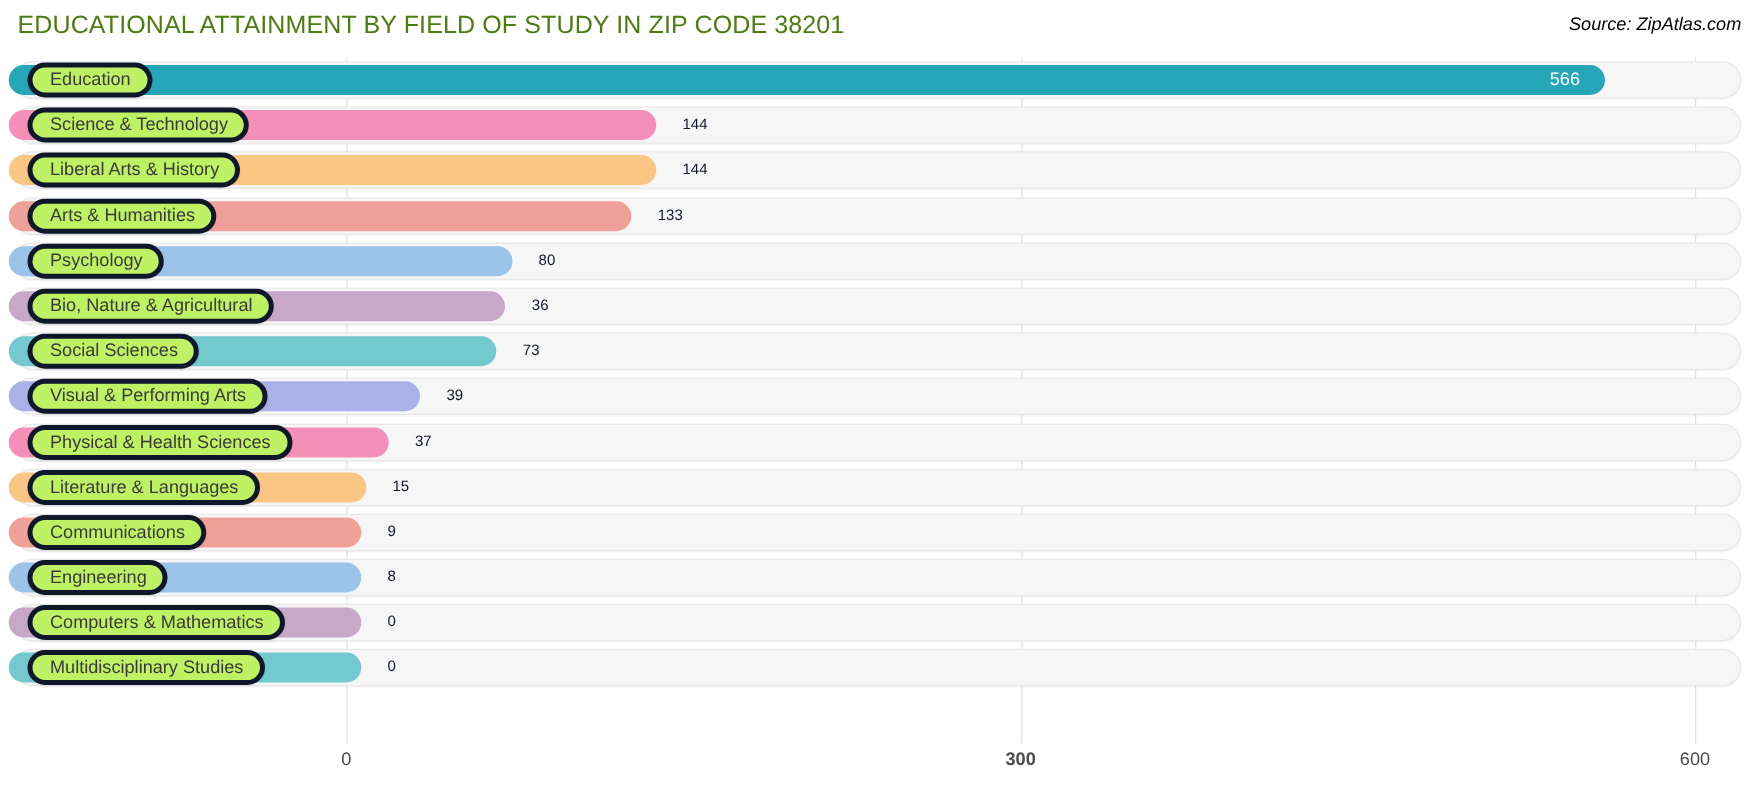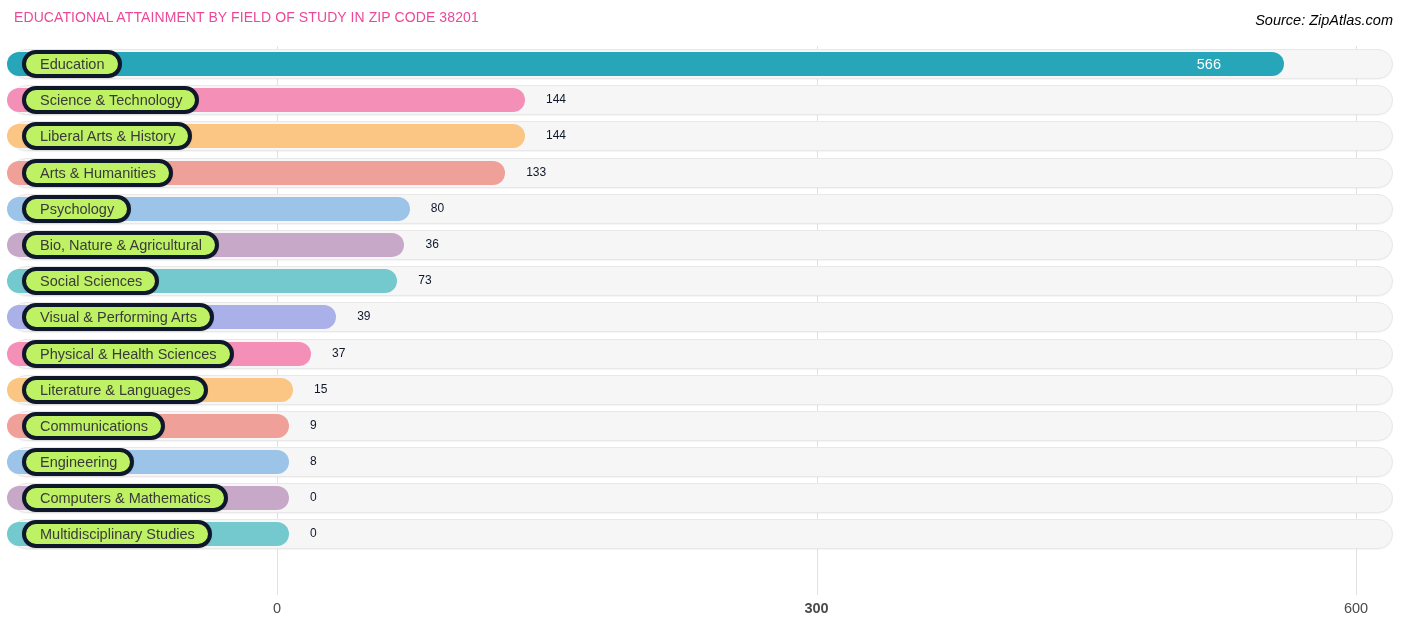--- a/index.html
+++ b/index.html
@@ -18,23 +18,23 @@
 
   
   .header {
     position: relative;
     height: 46px;
   }
   .chart-title {
     position: absolute;
     left: 14px;
     top: 9px;
-    font-size: 14px;
+    font-size: 20px;
     letter-spacing: 0.1px;
-    color: #ec4899;
+    color: #4d7c0f;
     white-space: nowrap;
   }
   .chart-source {
     position: absolute;
     right: 13px;
     top: 12px;
     font-size: 14.5px;
     font-style: italic;
     color: #000000;
     white-space: nowrap;
@@ -163,21 +163,21 @@
   <div class="gridlines">
       <div class="gridline" style="left: 277px;"></div>
       <div class="gridline" style="left: 816.5px;"></div>
       <div class="gridline" style="left: 1356px;"></div>
     </div>
   <div class="rows">
       <div class="row">
         <div class="track"></div>
         <div class="bar" style="width: 1276.86px; background: rgb(38, 166, 184);"></div>
         <div class="label-pill">Education</div>
-        <div class="value-in" style="left: 1176px; width: 45px;">566</div>
+        <div class="value-in" style="left: 1219px; width: 45px;">566</div>
       </div>
       <div class="row">
         <div class="track"></div>
         <div class="bar" style="width: 517.96px; background: rgb(244, 144, 184);"></div>
         <div class="label-pill">Science &amp; Technology</div>
         <div class="value-out" style="left: 545.96px;">144</div>
       </div>
       <div class="row">
         <div class="track"></div>
         <div class="bar" style="width: 517.96px; background: rgb(251, 197, 132);"></div>

